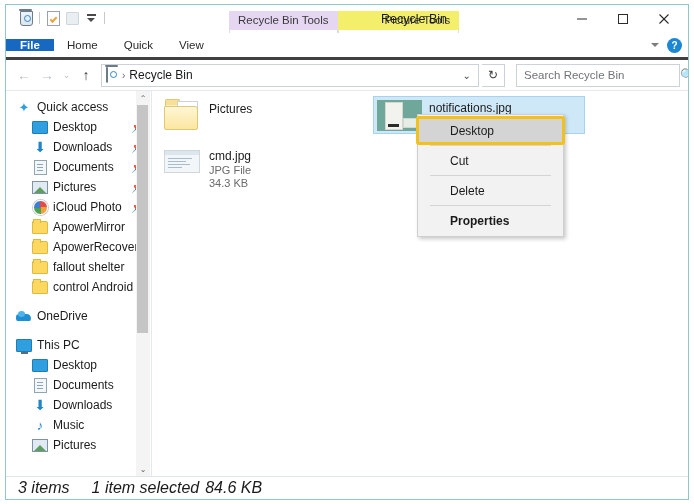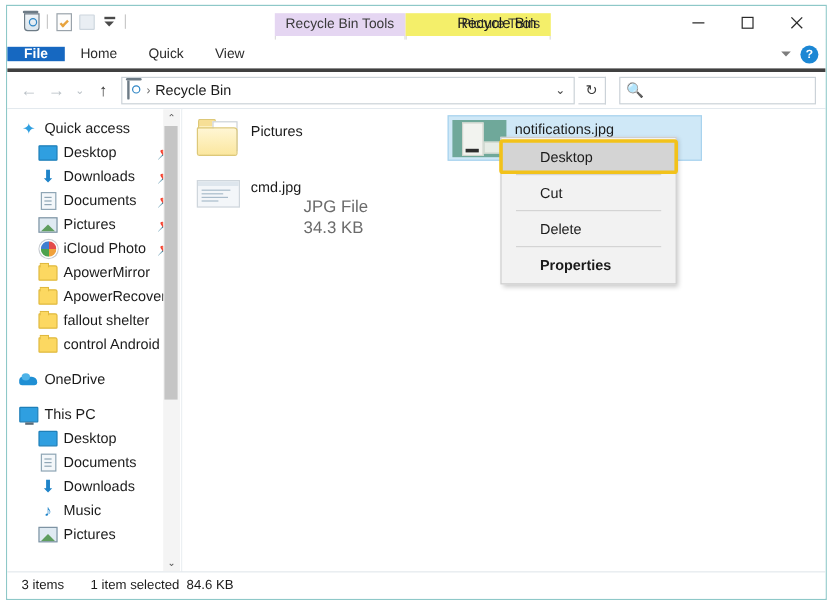--- a/index.html
+++ b/index.html
@@ -470,21 +470,21 @@
     overflow: hidden;
   }
   .fileitem {
     position: absolute;
     display: flex;
     align-items: flex-start;
     gap: 9px;
   }
   .fi-label { padding-top: 3px; }
   .fi-name { font-size: 12px; color: #1b1b1b; white-space: nowrap; }
-  .fi-meta { font-size: 14px; color: #6b6b6b; white-space: nowrap; margin-top: 1px; margin-left: 44px; }
+  .fi-meta { font-size: 11px; color: #6b6b6b; white-space: nowrap; margin-top: 1px; }
 
   .folder-big {
     width: 36px; height: 30px;
     position: relative;
     flex: none;
   }
   .folder-big .fb-back {
     position: absolute;
     left: 1px; top: 3px;
     width: 30px; height: 25px;
@@ -641,21 +641,21 @@
   .statusbar {
     height: 22px;
     border-top: 1px solid #dfe5ea;
     display: flex;
     align-items: center;
     padding-left: 12px;
     gap: 22px;
     flex: none;
     background: #ffffff;
   }
-  .sb-text { font-size: 11px; color: #1b1b1b; white-space: nowrap; }
+  .sb-text { font-size: 16px; color: #1b1b1b; white-space: nowrap; font-style: italic; }
   .sb-group { display: flex; gap: 6px; }
 </style>
 </head>
 <body>
 
 <div class="window">
 
   <div class="titlebar">
 
     <div class="qat">
@@ -730,20 +730,21 @@
 
     <div class="addrfield">
       <span class="addr-bin"><span class="bin-glyph"></span></span>
       <span class="addr-sep">›</span>
       <span class="addr-text">Recycle Bin</span>
       <span class="addr-drop">⌄</span>
     </div>
     <div class="refresh">↻</div>
 
     <div class="searchbox">
+      <input type="text" placeholder="Search Recycle Bin" style="">
       <span class="search-ico">🔍</span>
     </div>
   </div>
 
   <div class="body">
 
     <div class="navpane">
       <div class="navlist">
 
         <div class="navitem lvl0">

